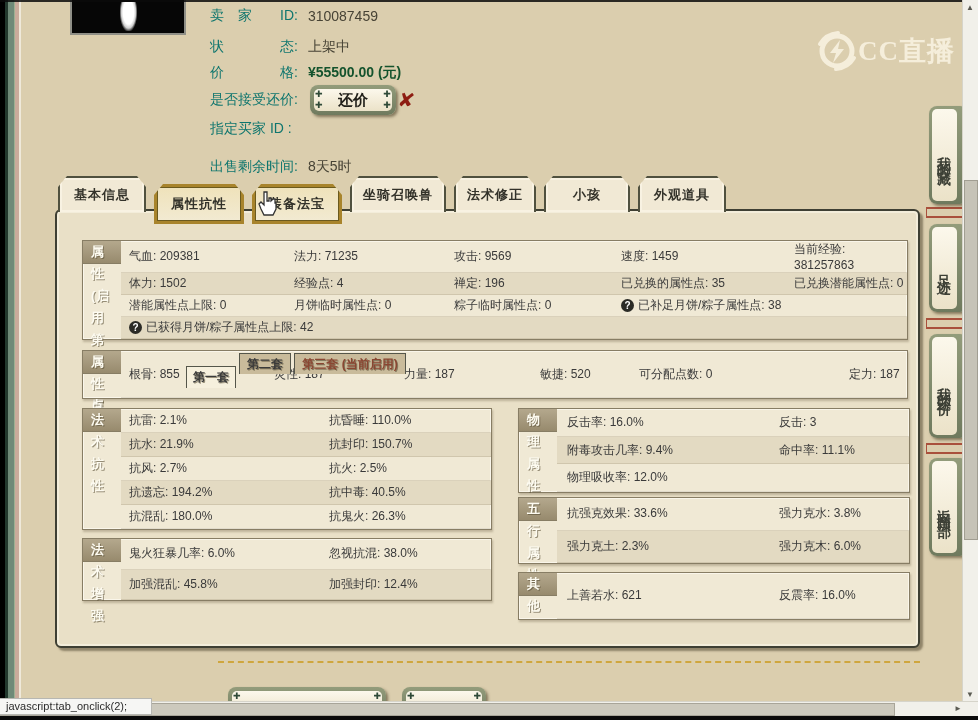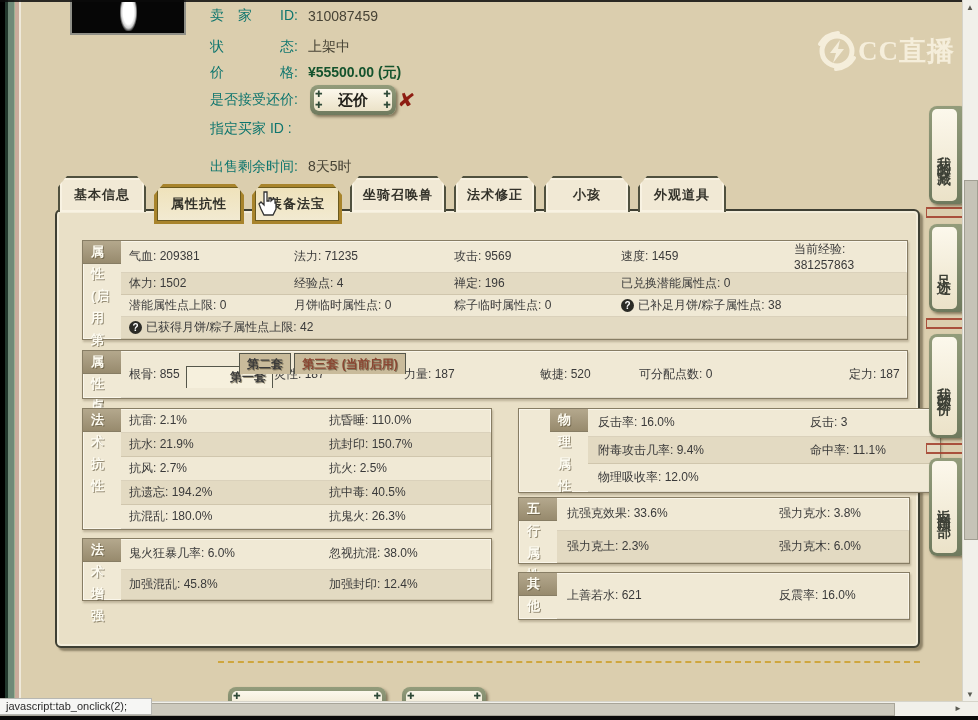--- a/index.html
+++ b/index.html
@@ -52,21 +52,21 @@
   .g6{grid-template-columns:145px 130px 136px 99px 210px 1fr;padding-left:8px;}
   .g2{grid-template-columns:200px 1fr;padding-left:8px;}
   .gR{grid-template-columns:212px 1fr;padding-left:10px;}
   .qicon{display:inline-flex;width:13px;height:13px;border-radius:50%;background:#2b2b26;color:#fff;
     font-size:10px;font-weight:bold;align-items:center;justify-content:center;margin-right:4px;vertical-align:-2px;}
   .icell{display:flex;align-items:center;}
   
   .set-tab{position:absolute;height:20px;line-height:20px;top:2px;font-size:12px;font-weight:bold;
     text-align:center;border:1px solid #55564a;border-bottom:none;color:#3a3a3a;cursor:pointer;
     letter-spacing:0;}
-  .set-active{top:15px;height:21px;background:#f6f0dd;padding-left:37px;}
+  .set-active{top:15px;height:21px;background:#f6f0dd;}
   .set-idle{background:#c9bb9b;}
   
   .side-btn{position:absolute;left:929px;width:33px;z-index:9;cursor:pointer;}
   .side-inner{writing-mode:vertical-rl;text-orientation:upright;letter-spacing:5px;font-size:14px;
     color:#3d4036;width:25px;}
   .regmark{position:absolute;left:926px;width:40px;height:7px;z-index:8;
     border-top:2px solid #a03a28;border-bottom:2px solid #a03a28;
     border-left:1px solid #a03a28;border-right:1px solid #a03a28;opacity:.85;}
   
   .cclogo{position:absolute;left:816px;top:30px;display:flex;align-items:center;gap:0;z-index:3;opacity:.95;font-family:Liberation Serif, serif;}
@@ -152,20 +152,21 @@
           <span>气血: 209381</span>
           <span>法力: 71235</span>
           <span>攻击: 9569</span>
           <span>速度: 1459</span>
           <span>当前经验: 381257863</span>
         </div>
         <div class="row g5 alt">
           <span>体力: 1502</span>
           <span>经验点: 4</span>
           <span>禅定: 196</span>
+          <span>已兑换的属性点: 35</span>
           <span>已兑换潜能属性点: 0</span>
         </div>
         <div class="row g5">
           <span>潜能属性点上限: 0</span>
           <span>月饼临时属性点: 0</span>
           <span>粽子临时属性点: 0</span>
           <span class="icell" style="grid-column:4/6">
             <span class="qicon">?</span>
             <span>已补足月饼/粽子属性点: 38</span>
           </span>
@@ -231,21 +232,21 @@
           <span>鬼火狂暴几率: 6.0%</span>
           <span>忽视抗混: 38.0%</span>
         </div>
         <div class="row g2 alt">
           <span>加强混乱: 45.8%</span>
           <span>加强封印: 12.4%</span>
         </div>
       </div>
     </div>
 
-    <div class="sec" style="left:461px;top:197px;width:390px;height:83px;padding-left:31px;">
+    <div class="sec" style="left:461px;top:197px;width:390px;height:83px;">
       <div class="sec-h">物理属性</div>
       <div class="sec-b">
         <div class="row gR">
           <span>反击率: 16.0%</span>
           <span>反击: 3</span>
         </div>
         <div class="row gR alt">
           <span>附毒攻击几率: 9.4%</span>
           <span>命中率: 11.1%</span>
         </div>

